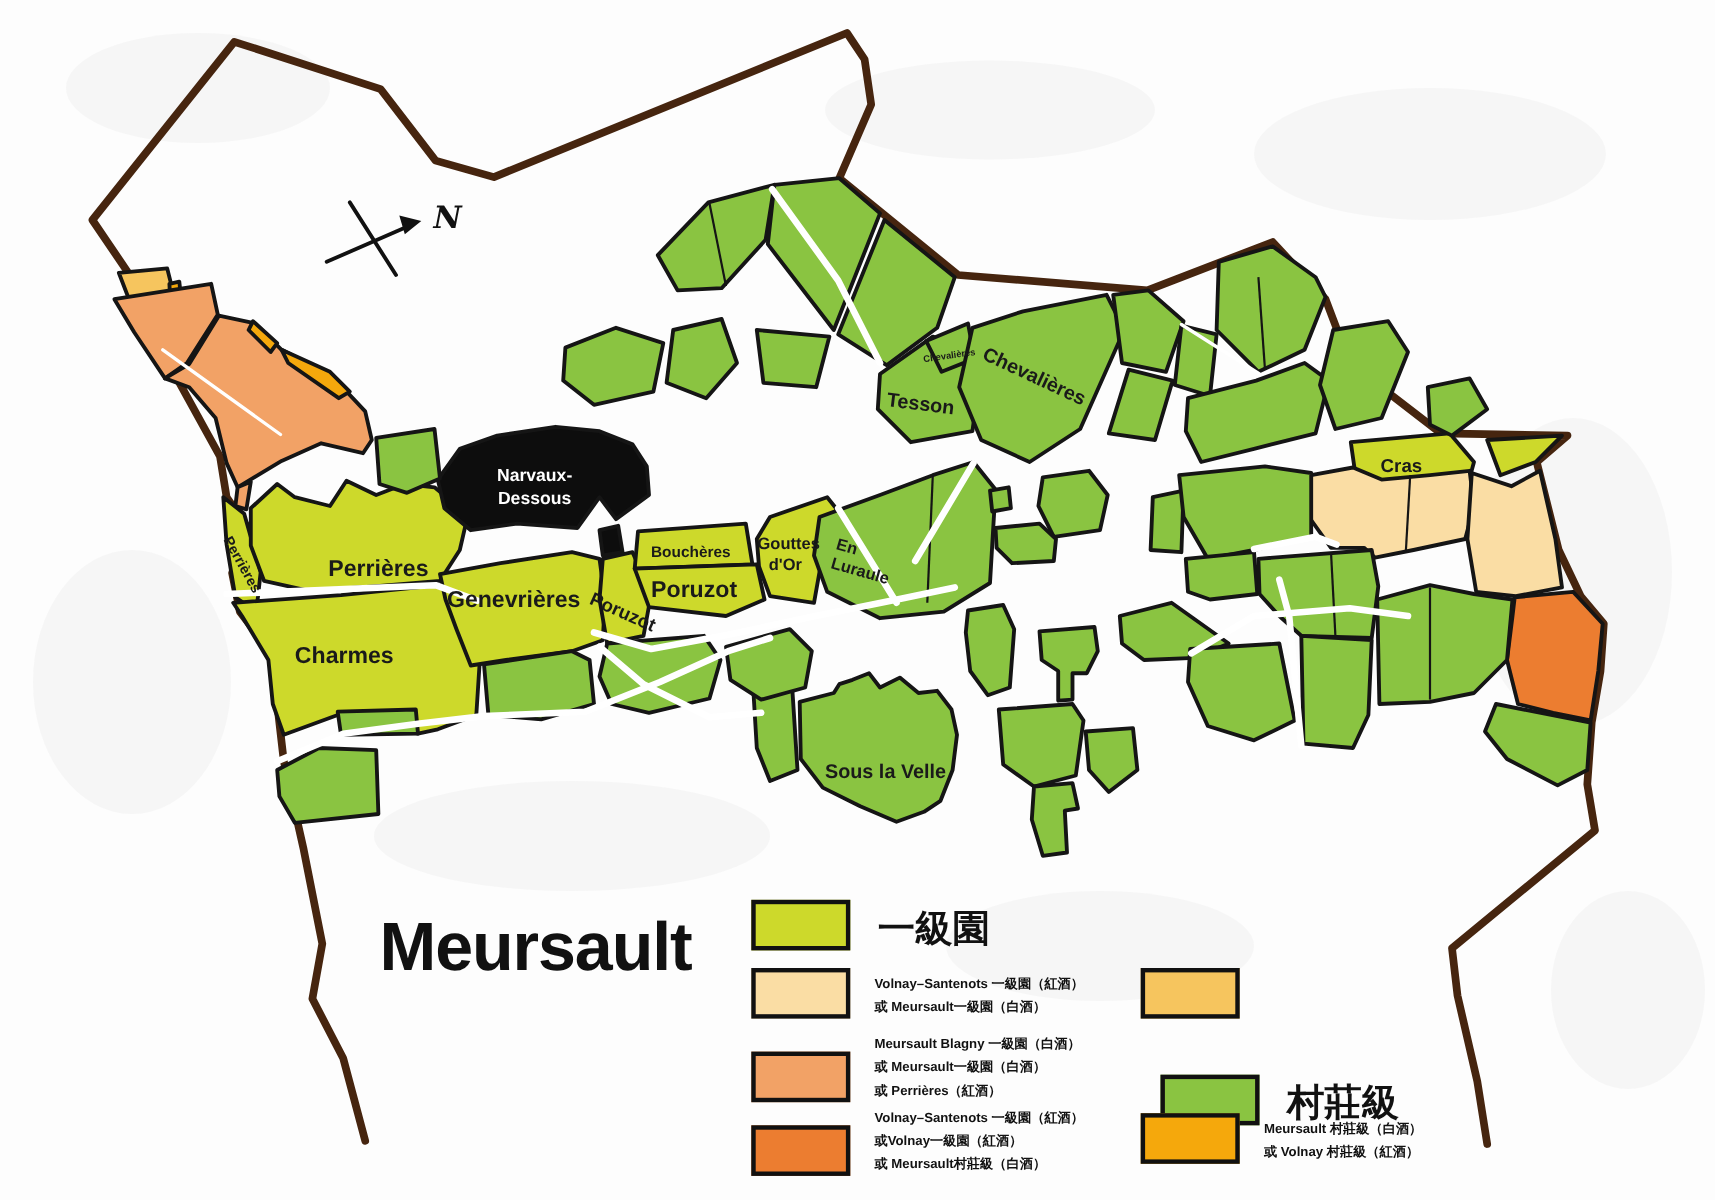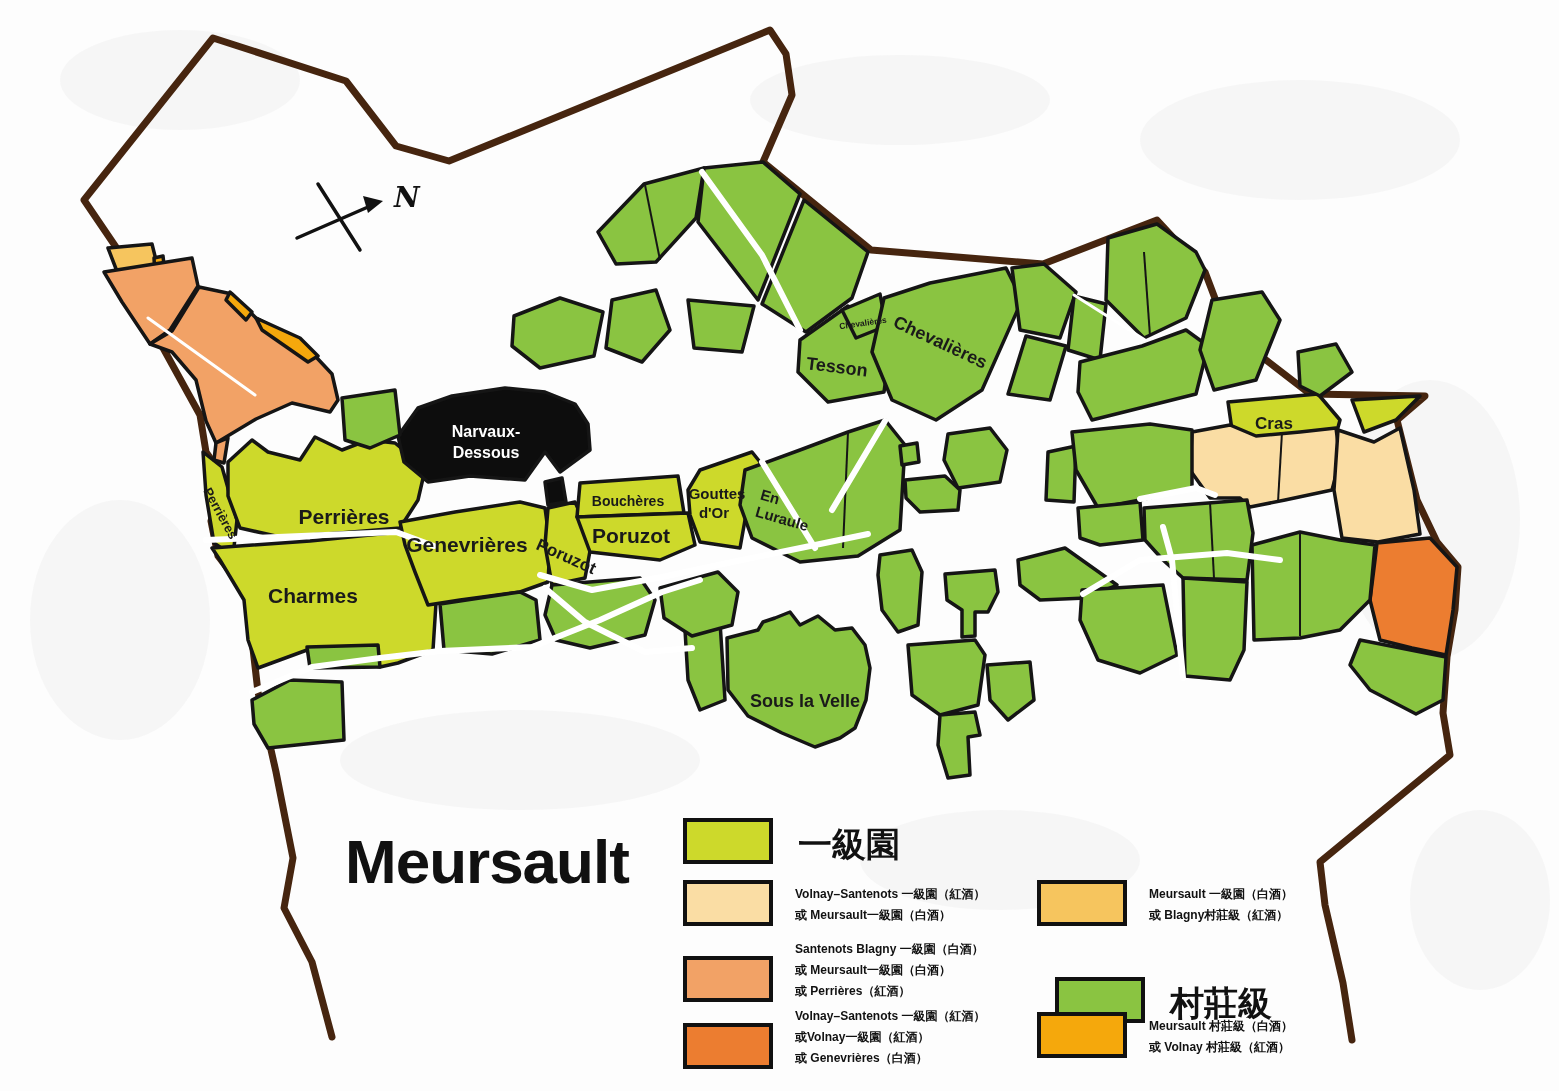--- a/index.html
+++ b/index.html
@@ -185,40 +185,36 @@
   <div class="legend-item" style="left:683px;top:880px;">
     <div class="swatch" style="background-color: rgb(250, 221, 164);"></div>
     <div class="leg-lines">
       <div>Volnay–Santenots 一級園（紅酒）</div>
       <div>或 Meursault一級園（白酒）</div>
     </div>
   </div>
   <div class="legend-item" style="left:683px;top:945px;">
     <div class="swatch" style="background-color: rgb(242, 162, 102);"></div>
     <div class="leg-lines" style="margin-top:-6px;">
-      <div>Santenots Blagny 一級園（白酒）</div>
+      <div>Meursault Blagny 一級園（白酒）</div>
       <div>或 Meursault一級園（白酒）</div>
       <div>或 Perrières（紅酒）</div>
     </div>
   </div>
   <div class="legend-item" style="left:683px;top:1012px;">
     <div class="swatch" style="background-color: rgb(236, 125, 48);"></div>
     <div class="leg-lines" style="margin-top:-6px;">
       <div>Volnay–Santenots 一級園（紅酒）</div>
       <div>或Volnay一級園（紅酒）</div>
-      <div>或 Genevrières（白酒）</div>
+      <div>或 Meursault村莊級（白酒）</div>
     </div>
   </div>
 
   <div class="legend-item" style="left:1037px;top:880px;">
     <div class="swatch" style="background-color: rgb(246, 197, 94);"></div>
-    <div class="leg-lines">
-      <div>Meursault 一級園（白酒）</div>
-      <div>或 Blagny村莊級（紅酒）</div>
-    </div>
   </div>
   <div class="legend-item" style="left:1037px;top:977px;padding-left:18px;">
     <div class="swatch" style="background-color: rgb(138, 196, 65);"></div>
     <div class="leg-big">村莊級</div>
   </div>
   <div class="legend-item" style="left:1037px;top:1012px;">
     <div class="swatch" style="background-color: rgb(245, 168, 12);"></div>
     <div class="leg-lines">
       <div>Meursault 村莊級（白酒）</div>
       <div>或 Volnay 村莊級（紅酒）</div>

